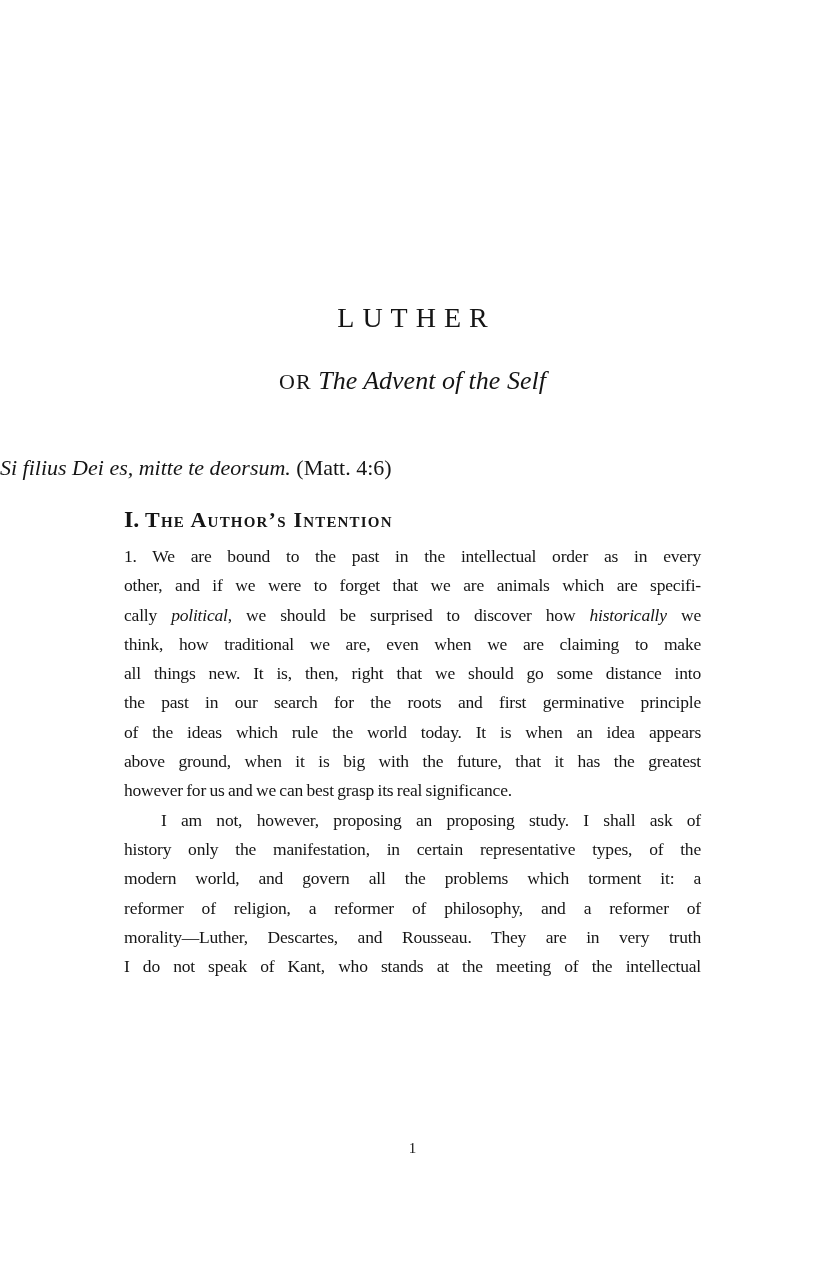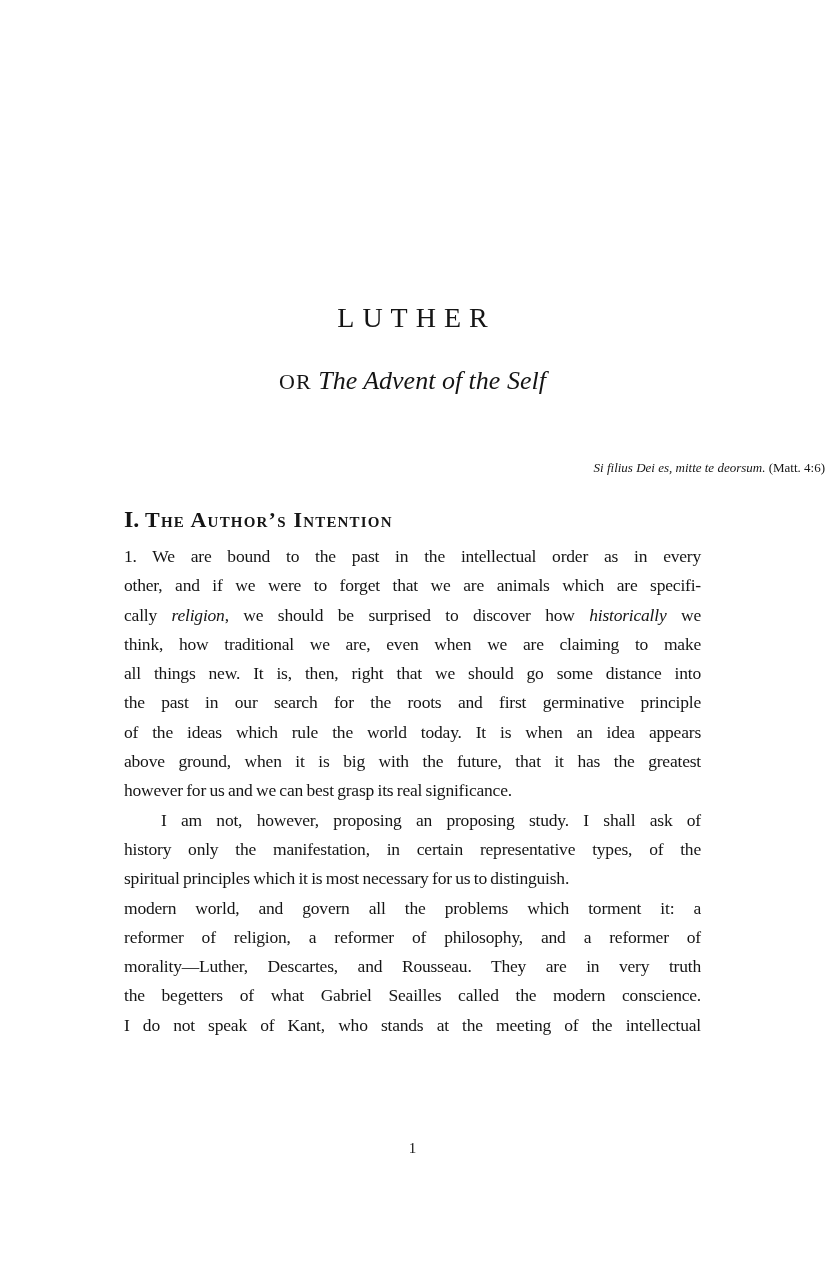--- a/index.html
+++ b/index.html
@@ -43,22 +43,22 @@
     font-variant: small-caps;
     font-style: normal;
     font-size: 32px;
     letter-spacing: 1px;
   }
   .subtitle .sub-italic {
     font-style: italic;
   }
   
   .epigraph {
-    text-align: right;
-    font-size: 13px;
+    text-align: left;
+    font-size: 22px;
     line-height: 24px;
   }
   .epigraph.first { margin-top: 59px; }
   .epigraph.second { margin-top: 37px; }
   .epigraph .lat { font-style: italic; }
   
   .section-heading {
     margin: 24px 124px 0 124px;
     font-size: 23px;
     line-height: 31px;
@@ -119,32 +119,30 @@
 
 
   <h2 class="section-heading">
     <span class="sec-num">I.</span>
     <span class="sec-title">The Author’s Intention</span>
   </h2>
 
   <div class="body-text">
       <div class="line"><span>1. We are bound to the past in the intellectual order as in every</span></div>
       <div class="line"><span>other, and if we were to forget that we are animals which are specifi-</span></div>
-      <div class="line"><span>cally </span><em>religion</em><span>, we should be surprised to discover how </span><em>historically</em><span> we</span></div>
+      <div class="line"><span>cally </span><em>political</em><span>, we should be surprised to discover how </span><em>historically</em><span> we</span></div>
       <div class="line"><span>think, how traditional we are, even when we are claiming to make</span></div>
       <div class="line"><span>all things new. It is, then, right that we should go some distance into</span></div>
       <div class="line"><span>the past in our search for the roots and first germinative principle</span></div>
       <div class="line"><span>of the ideas which rule the world today. It is when an idea appears</span></div>
       <div class="line"><span>above ground, when it is big with the future, that it has the greatest</span></div>
       <div class="line para-end"><span>however for us and we can best grasp its real significance.</span></div>
       <div class="line indent"><span>I am not, however, proposing an proposing study. I shall ask of</span></div>
       <div class="line"><span>history only the manifestation, in certain representative types, of the</span></div>
-      <div class="line para-end"><span>spiritual principles which it is most necessary for us to distinguish.</span></div>
       <div class="line"><span>modern world, and govern all the problems which torment it: a</span></div>
       <div class="line"><span>reformer of religion, a reformer of philosophy, and a reformer of</span></div>
       <div class="line"><span>morality—Luther, Descartes, and Rousseau. They are in very truth</span></div>
-      <div class="line"><span>the begetters of what Gabriel Seailles called the modern conscience.</span></div>
       <div class="line"><span>I do not speak of Kant, who stands at the meeting of the intellectual</span></div>
     </div>
 
   <div class="folio">1</div>
 
 </div>
 
 </body></html>

